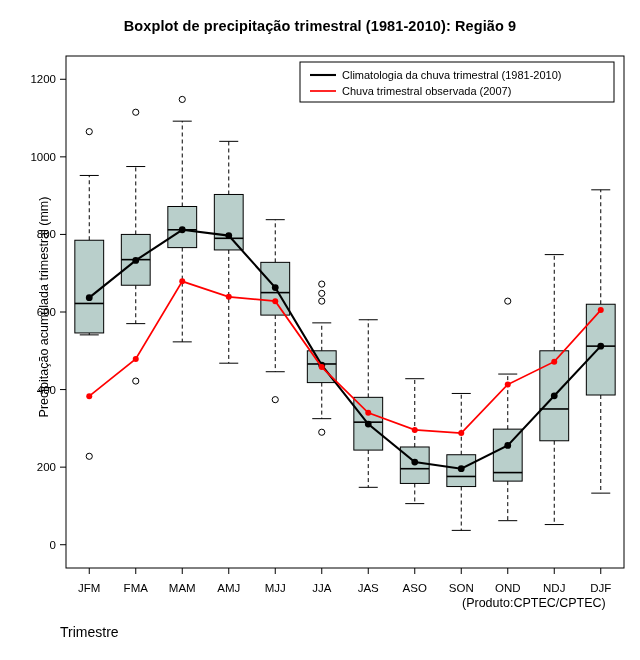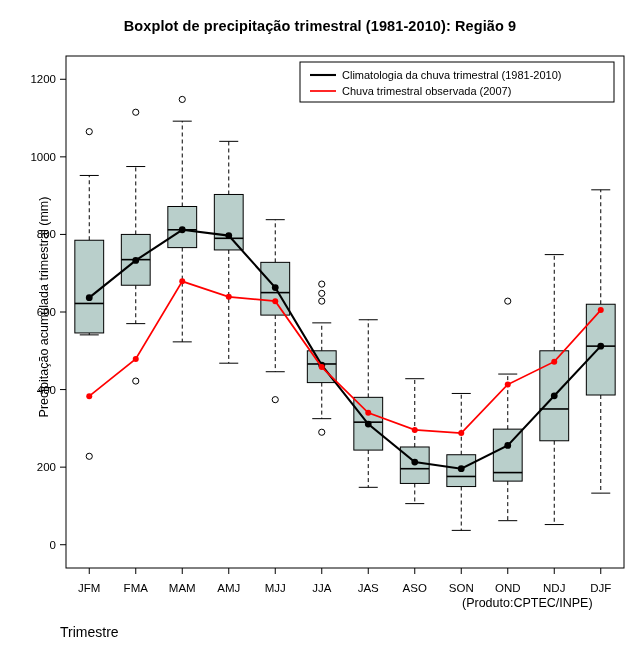--- a/index.html
+++ b/index.html
@@ -36,21 +36,21 @@
   .legend-text{font-size:11px;font-family:"Liberation Sans", sans-serif;}
 </style>
 </head>
 <body>
 
 <div id="root">
 
   <div id="title">Boxplot de precipitação trimestral (1981-2010): Região 9</div>
   <div id="ylabel">Precipitação acumulada trimestral (mm)</div>
   <div id="xlabel">Trimestre</div>
-  <div id="credit">(Produto:CPTEC/INPE)</div>
+  <div id="credit">(Produto:CPTEC/CPTEC)</div>
 
   <svg id="plot" width="640" height="660">
       <rect x="66" y="56" width="558" height="512" fill="none" stroke="#000000" stroke-width="1"></rect>
       <line x1="60" y1="544.7272727272727" x2="66" y2="544.7272727272727" stroke="#000000" stroke-width="1"></line>
       <text x="56" y="548.7272727272727" class="tick-label" text-anchor="end" fill="#000">0</text>
       <line x1="60" y1="467.1515151515151" x2="66" y2="467.1515151515151" stroke="#000000" stroke-width="1"></line>
       <text x="56" y="471.1515151515151" class="tick-label" text-anchor="end" fill="#000">200</text>
       <line x1="60" y1="389.57575757575756" x2="66" y2="389.57575757575756" stroke="#000000" stroke-width="1"></line>
       <text x="56" y="393.57575757575756" class="tick-label" text-anchor="end" fill="#000">400</text>
       <line x1="60" y1="312" x2="66" y2="312" stroke="#000000" stroke-width="1"></line>

